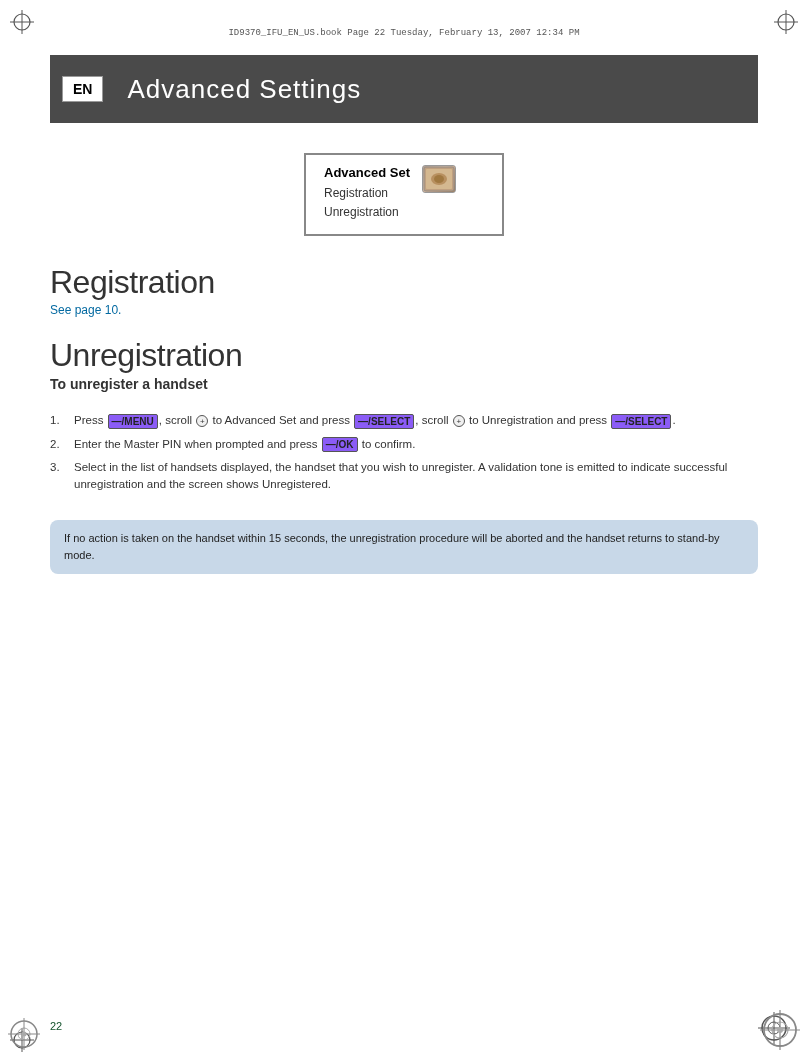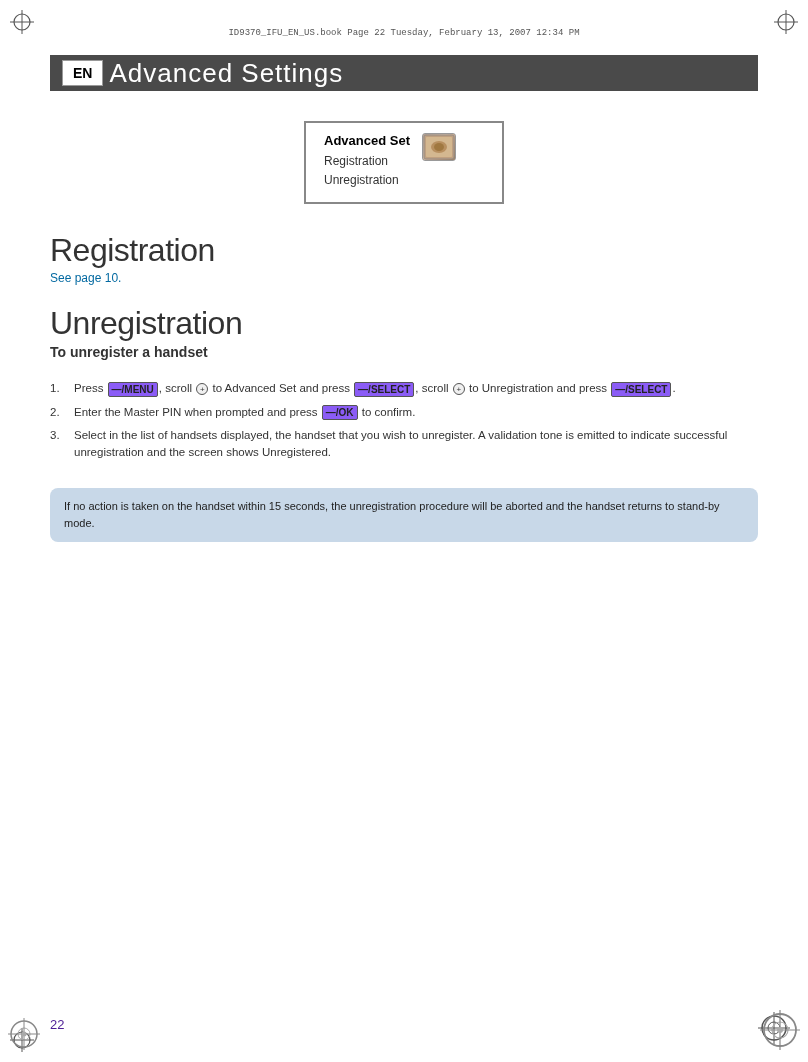--- a/index.html
+++ b/index.html
@@ -35,39 +35,39 @@
       left: 50px;
       right: 50px;
       bottom: 60px;
     }
 
     
     .header-bar {
       display: flex;
       align-items: center;
       background: #4a4a4a;
-      height: 36px;
+      height: 68px;
       margin-bottom: 30px;
     }
     .header-en-badge {
       background: #ffffff;
       color: #000000;
       font-weight: bold;
       font-size: 14px;
       padding: 4px 10px;
       margin-left: 12px;
       border: 1px solid #999;
       min-width: 36px;
       text-align: center;
     }
     .header-title {
       color: #ffffff;
       font-size: 26px;
       font-weight: normal;
-      margin-left: 6px;
+      margin-left: 24px;
       letter-spacing: 1px;
     }
 
     
     .menu-box-container {
       display: flex;
       justify-content: center;
       margin-bottom: 28px;
     }
     .menu-box {
@@ -190,22 +190,22 @@
       color: #222;
       line-height: 1.55;
       margin-top: 27px;
     }
 
     
     .page-number {
       position: absolute;
       bottom: 30px;
       left: 50px;
-      font-size: 13px;
-      color: #4c1d95;
+      font-size: 11px;
+      color: #14532d;
     }
 
     
     .reg-cross {
       position: absolute;
     }
     .reg-cross svg {
       display: block;
     }
   </style>

